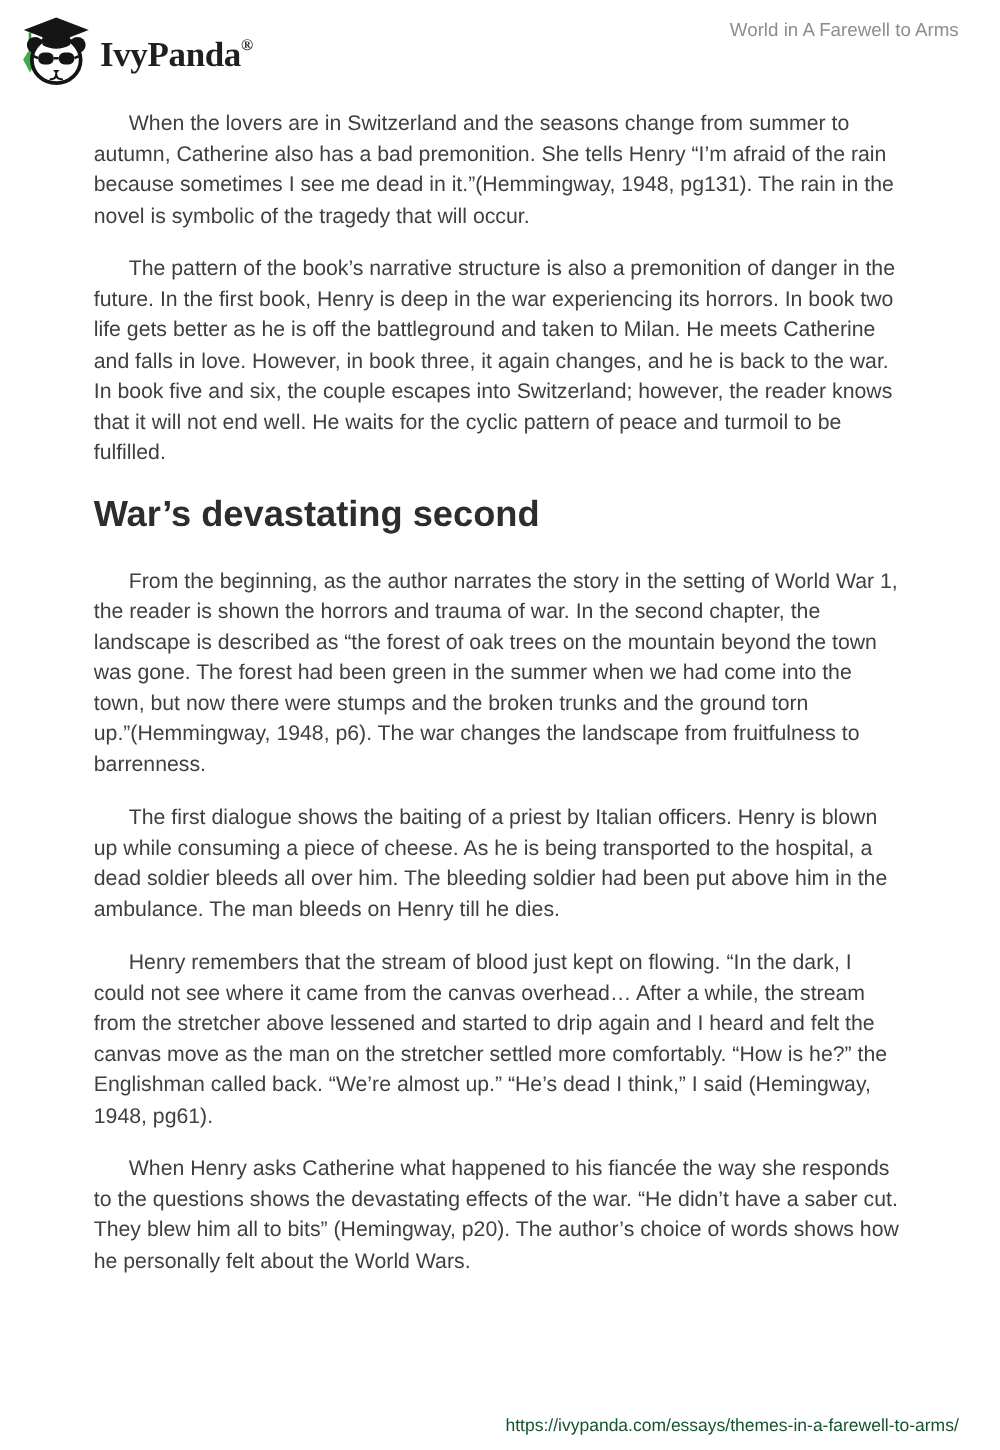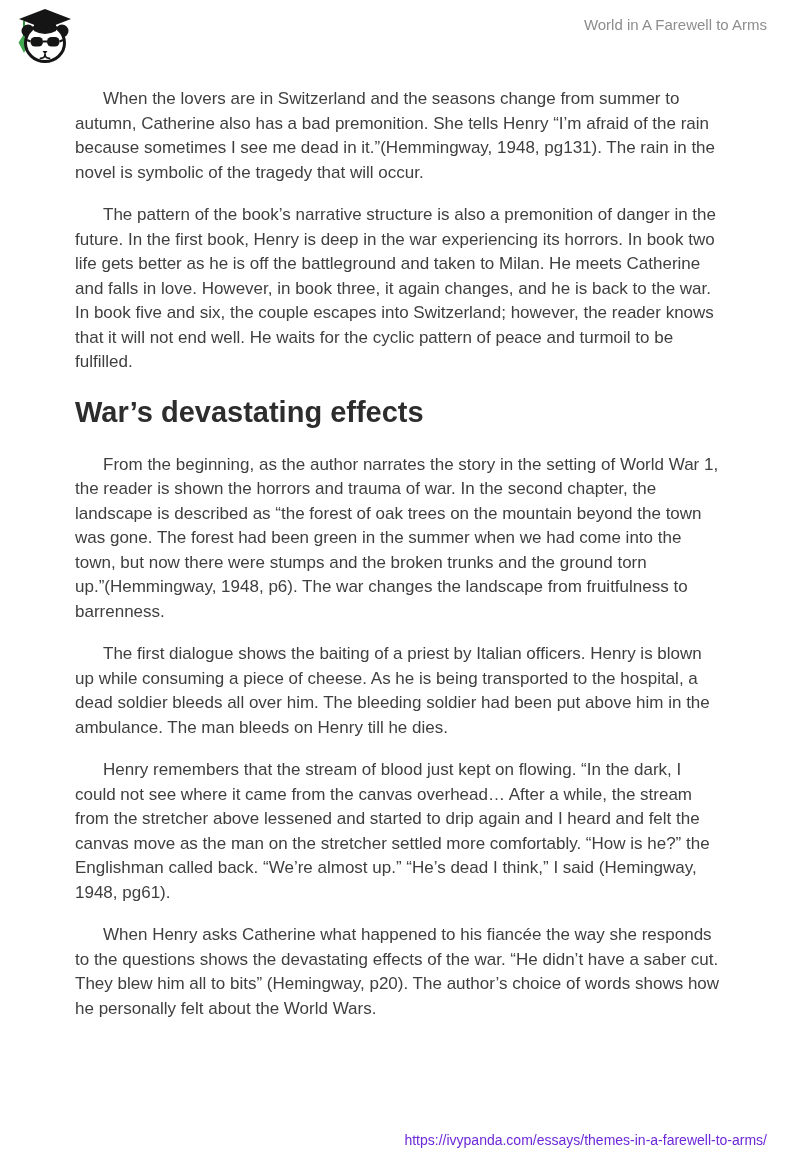--- a/index.html
+++ b/index.html
@@ -69,21 +69,21 @@
     line-height: 34px;
     font-weight: 700;
     color: #2d2d2d;
   }
   
   .footer {
     position: absolute;
     right: 33px;
     bottom: 12px;
     font-size: 14px;
-    color: #6d28d9;
+    color: #14532d;
     text-decoration: none;
     cursor: pointer;
   }
 </style>
 </head>
 <body>
 
 <div class="page">
 
   <div class="header">
@@ -104,28 +104,29 @@
 
         <rect x="16.5" y="29" width="12.5" height="9.5" rx="4.5" fill="#151515"></rect>
         <rect x="33" y="29" width="12.5" height="9.5" rx="4.5" fill="#151515"></rect>
         <path d="M29 33.5 h4" stroke="#151515" stroke-width="2"></path>
         <path d="M13 32 l3.5 1.5 M49 32 l-3.5 1.5" stroke="#151515" stroke-width="2"></path>
 
         <path d="M28.5 43 h5 l-2.5 3.2 Z" fill="#151515"></path>
 
         <path d="M31 46 c0 3.2 -2.2 4.4 -4.6 4.4 M31 46 c0 3.2 2.2 4.4 4.6 4.4" stroke="#151515" stroke-width="1.6" fill="none" stroke-linecap="round"></path>
       </svg>
+      <span class="logo-text"><span>IvyPanda</span><span class="logo-reg">®</span></span>
     </div>
     <div class="header-title">World in A Farewell to Arms</div>
   </div>
 
   <div class="content">
     <p>When the lovers are in Switzerland and the seasons change from summer to autumn, Catherine also has a bad premonition. She tells Henry “I’m afraid of the rain because sometimes I see me dead in it.”(Hemmingway, 1948, pg131). The rain in the novel is symbolic of the tragedy that will occur.</p>
     <p>The pattern of the book’s narrative structure is also a premonition of danger in the future. In the first book, Henry is deep in the war experiencing its horrors. In book two life gets better as he is off the battleground and taken to Milan. He meets Catherine and falls in love. However, in book three, it again changes, and he is back to the war. In book five and six, the couple escapes into Switzerland; however, the reader knows that it will not end well. He waits for the cyclic pattern of peace and turmoil to be fulfilled.</p>
-    <h2>War’s devastating effects</h2>
+    <h2>War’s devastating second</h2>
     <p>From the beginning, as the author narrates the story in the setting of World War 1, the reader is shown the horrors and trauma of war. In the second chapter, the landscape is described as “the forest of oak trees on the mountain beyond the town was gone. The forest had been green in the summer when we had come into the town, but now there were stumps and the broken trunks and the ground torn up.”(Hemmingway, 1948, p6). The war changes the landscape from fruitfulness to barrenness.</p>
     <p>The first dialogue shows the baiting of a priest by Italian officers. Henry is blown up while consuming a piece of cheese. As he is being transported to the hospital, a dead soldier bleeds all over him. The bleeding soldier had been put above him in the ambulance. The man bleeds on Henry till he dies.</p>
     <p>Henry remembers that the stream of blood just kept on flowing. “In the dark, I could not see where it came from the canvas overhead… After a while, the stream from the stretcher above lessened and started to drip again and I heard and felt the canvas move as the man on the stretcher settled more comfortably. “How is he?” the Englishman called back. “We’re almost up.” “He’s dead I think,” I said (Hemingway, 1948, pg61).</p>
     <p>When Henry asks Catherine what happened to his fiancée the way she responds to the questions shows the devastating effects of the war. “He didn’t have a saber cut. They blew him all to bits” (Hemingway, p20). The author’s choice of words shows how he personally felt about the World Wars.</p>
   </div>
 
   <div class="footer">https://ivypanda.com/essays/themes-in-a-farewell-to-arms/</div>
 
 </div>
 

